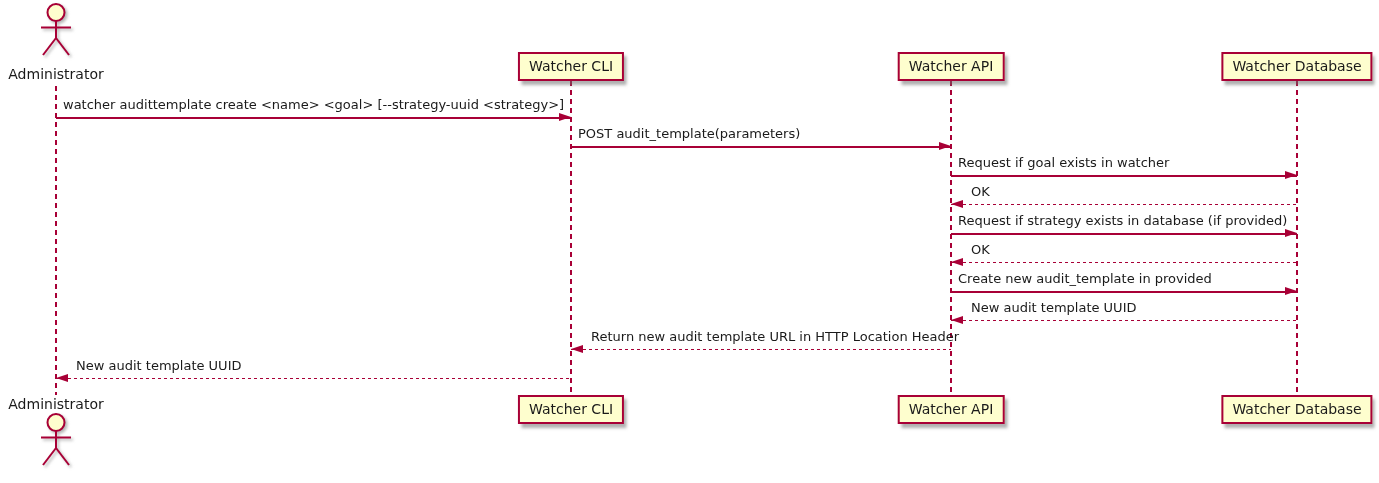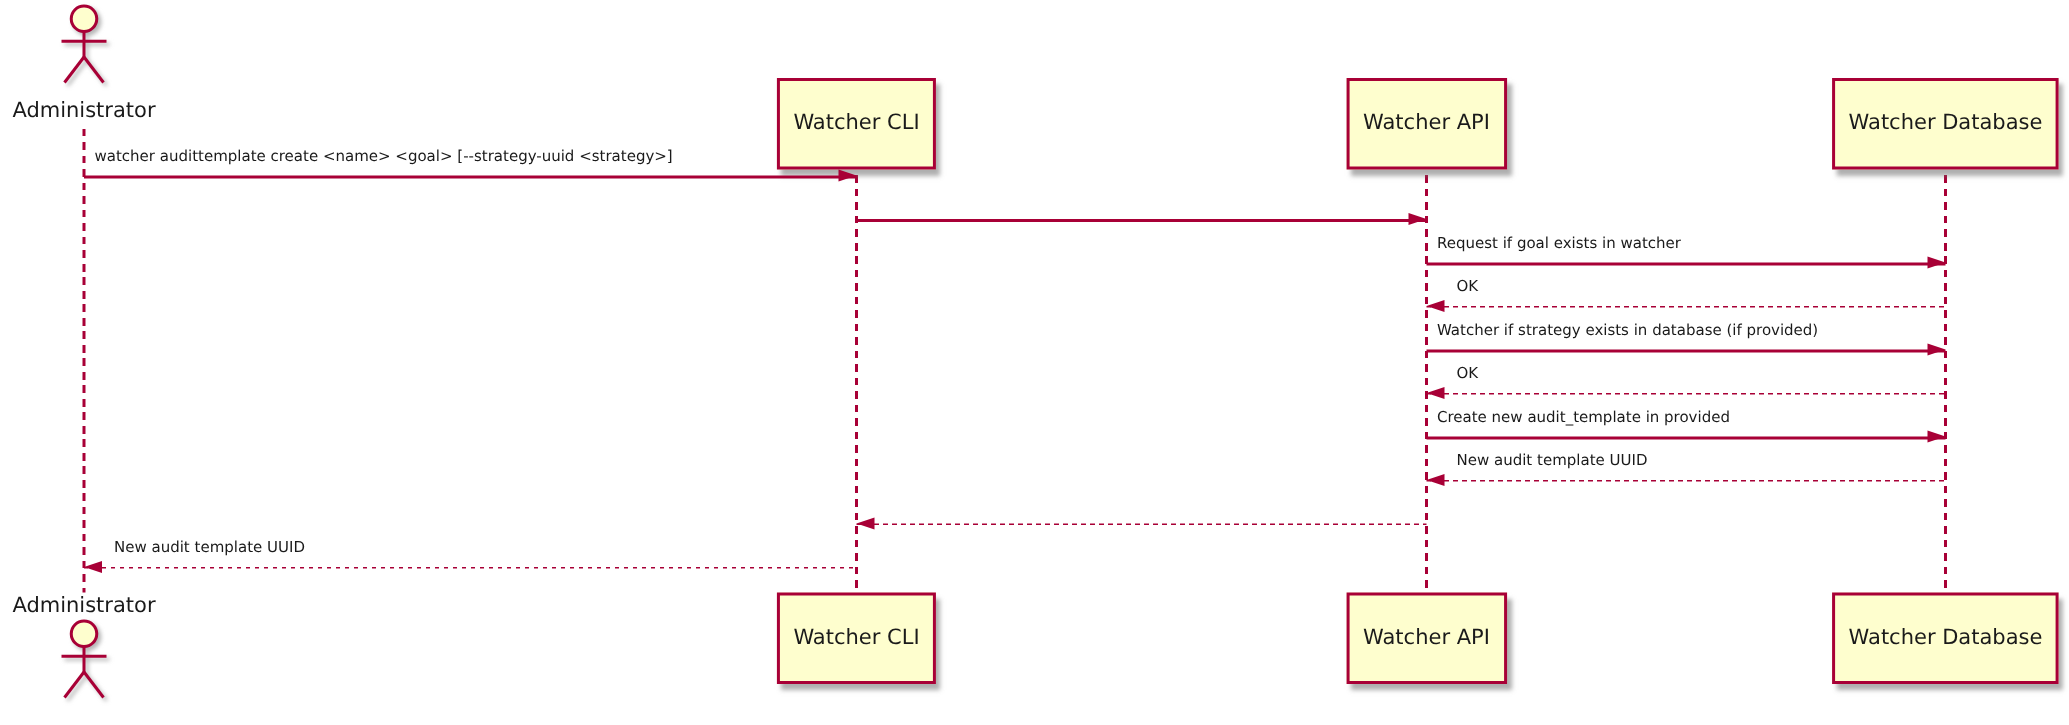--- a/index.html
+++ b/index.html
@@ -23,21 +23,21 @@
     background-image:repeating-linear-gradient(180deg,var(--accent) 0px,var(--accent) 5px,transparent 5px,transparent 9px);
   }
   .pbox{
     position:absolute;
     transform:translateX(-50%);
     background:var(--fill);
     border:2px solid var(--accent);
     box-shadow:3px 4px 3px rgba(110,110,110,0.55);
     font-size:14px;
     line-height:19px;
-    padding:19px 9px;
+    padding:3px 9px;
     white-space:nowrap;
     color:var(--text);
   }
   .actor-icon{
     position:absolute;
     filter:drop-shadow(2.5px 2.5px 1.5px rgba(120,120,120,0.55));
   }
   .actor-label{
     position:absolute;
     transform:translateX(-50%);
@@ -50,21 +50,21 @@
   .msg-line.solid{background:var(--accent);}
   .msg-line.dashed{
     height:1.2px;
     background-image:repeating-linear-gradient(90deg,var(--accent) 0px,var(--accent) 3px,transparent 3px,transparent 6px);
   }
   .arrow{position:absolute;width:0;height:0;border-top:4.5px solid transparent;border-bottom:4.5px solid transparent;}
   .arrow.right{border-left:12px solid var(--accent);}
   .arrow.left{border-right:12px solid var(--accent);}
   .msg-label{
     position:absolute;
-    font-size:10px;
+    font-size:13px;
     line-height:16px;
     white-space:nowrap;
     color:var(--text);
   }
 </style>
 </head>
 <body>
 
 <div id="stage" style="background: rgb(255, 255, 255); text-align: center;">
     <div class="lifeline" style="left: 55.3px; top: 86px; height: 309px;"></div>
@@ -91,36 +91,38 @@
     <div class="pbox" style="left: 951px; top: 52px;">Watcher API</div>
     <div class="pbox" style="left: 951px; top: 395px;">Watcher API</div>
     <div class="lifeline" style="left: 1296.3px; top: 81px; height: 314px;"></div>
     <div class="pbox" style="left: 1297px; top: 52px;">Watcher Database</div>
     <div class="pbox" style="left: 1297px; top: 395px;">Watcher Database</div>
     <div class="msg-line solid" style="left: 56px; top: 117px; width: 515px;"></div>
     <div class="arrow right" style="left: 559px; top: 113px;"></div>
     <div class="msg-label" style="left: 63px; top: 97px;">watcher audittemplate create &lt;name&gt; &lt;goal&gt; [--strategy-uuid &lt;strategy&gt;]</div>
     <div class="msg-line solid" style="left: 571px; top: 146px; width: 380px;"></div>
     <div class="arrow right" style="left: 939px; top: 142px;"></div>
+    <div class="msg-label" style="left: 578px; top: 126px;">POST audit_template(parameters)</div>
     <div class="msg-line solid" style="left: 951px; top: 175px; width: 346px;"></div>
     <div class="arrow right" style="left: 1285px; top: 171px;"></div>
     <div class="msg-label" style="left: 958px; top: 155px;">Request if goal exists in watcher</div>
     <div class="msg-line dashed" style="left: 951px; top: 204px; width: 346px;"></div>
     <div class="arrow left" style="left: 951px; top: 200px;"></div>
     <div class="msg-label" style="left: 971px; top: 184px;">OK</div>
     <div class="msg-line solid" style="left: 951px; top: 233px; width: 346px;"></div>
     <div class="arrow right" style="left: 1285px; top: 229px;"></div>
-    <div class="msg-label" style="left: 958px; top: 213px;">Watcher if strategy exists in database (if provided)</div>
+    <div class="msg-label" style="left: 958px; top: 213px;">Request if strategy exists in database (if provided)</div>
     <div class="msg-line dashed" style="left: 951px; top: 262px; width: 346px;"></div>
     <div class="arrow left" style="left: 951px; top: 258px;"></div>
     <div class="msg-label" style="left: 971px; top: 242px;">OK</div>
     <div class="msg-line solid" style="left: 951px; top: 291px; width: 346px;"></div>
     <div class="arrow right" style="left: 1285px; top: 287px;"></div>
     <div class="msg-label" style="left: 958px; top: 271px;">Create new audit_template in provided</div>
     <div class="msg-line dashed" style="left: 951px; top: 320px; width: 346px;"></div>
     <div class="arrow left" style="left: 951px; top: 316px;"></div>
     <div class="msg-label" style="left: 971px; top: 300px;">New audit template UUID</div>
     <div class="msg-line dashed" style="left: 571px; top: 349px; width: 380px;"></div>
     <div class="arrow left" style="left: 571px; top: 345px;"></div>
+    <div class="msg-label" style="left: 591px; top: 329px;">Return new audit template URL in HTTP Location Header</div>
     <div class="msg-line dashed" style="left: 56px; top: 378px; width: 515px;"></div>
     <div class="arrow left" style="left: 56px; top: 374px;"></div>
     <div class="msg-label" style="left: 76px; top: 358px;">New audit template UUID</div>
   </div>
 
 </body></html>

